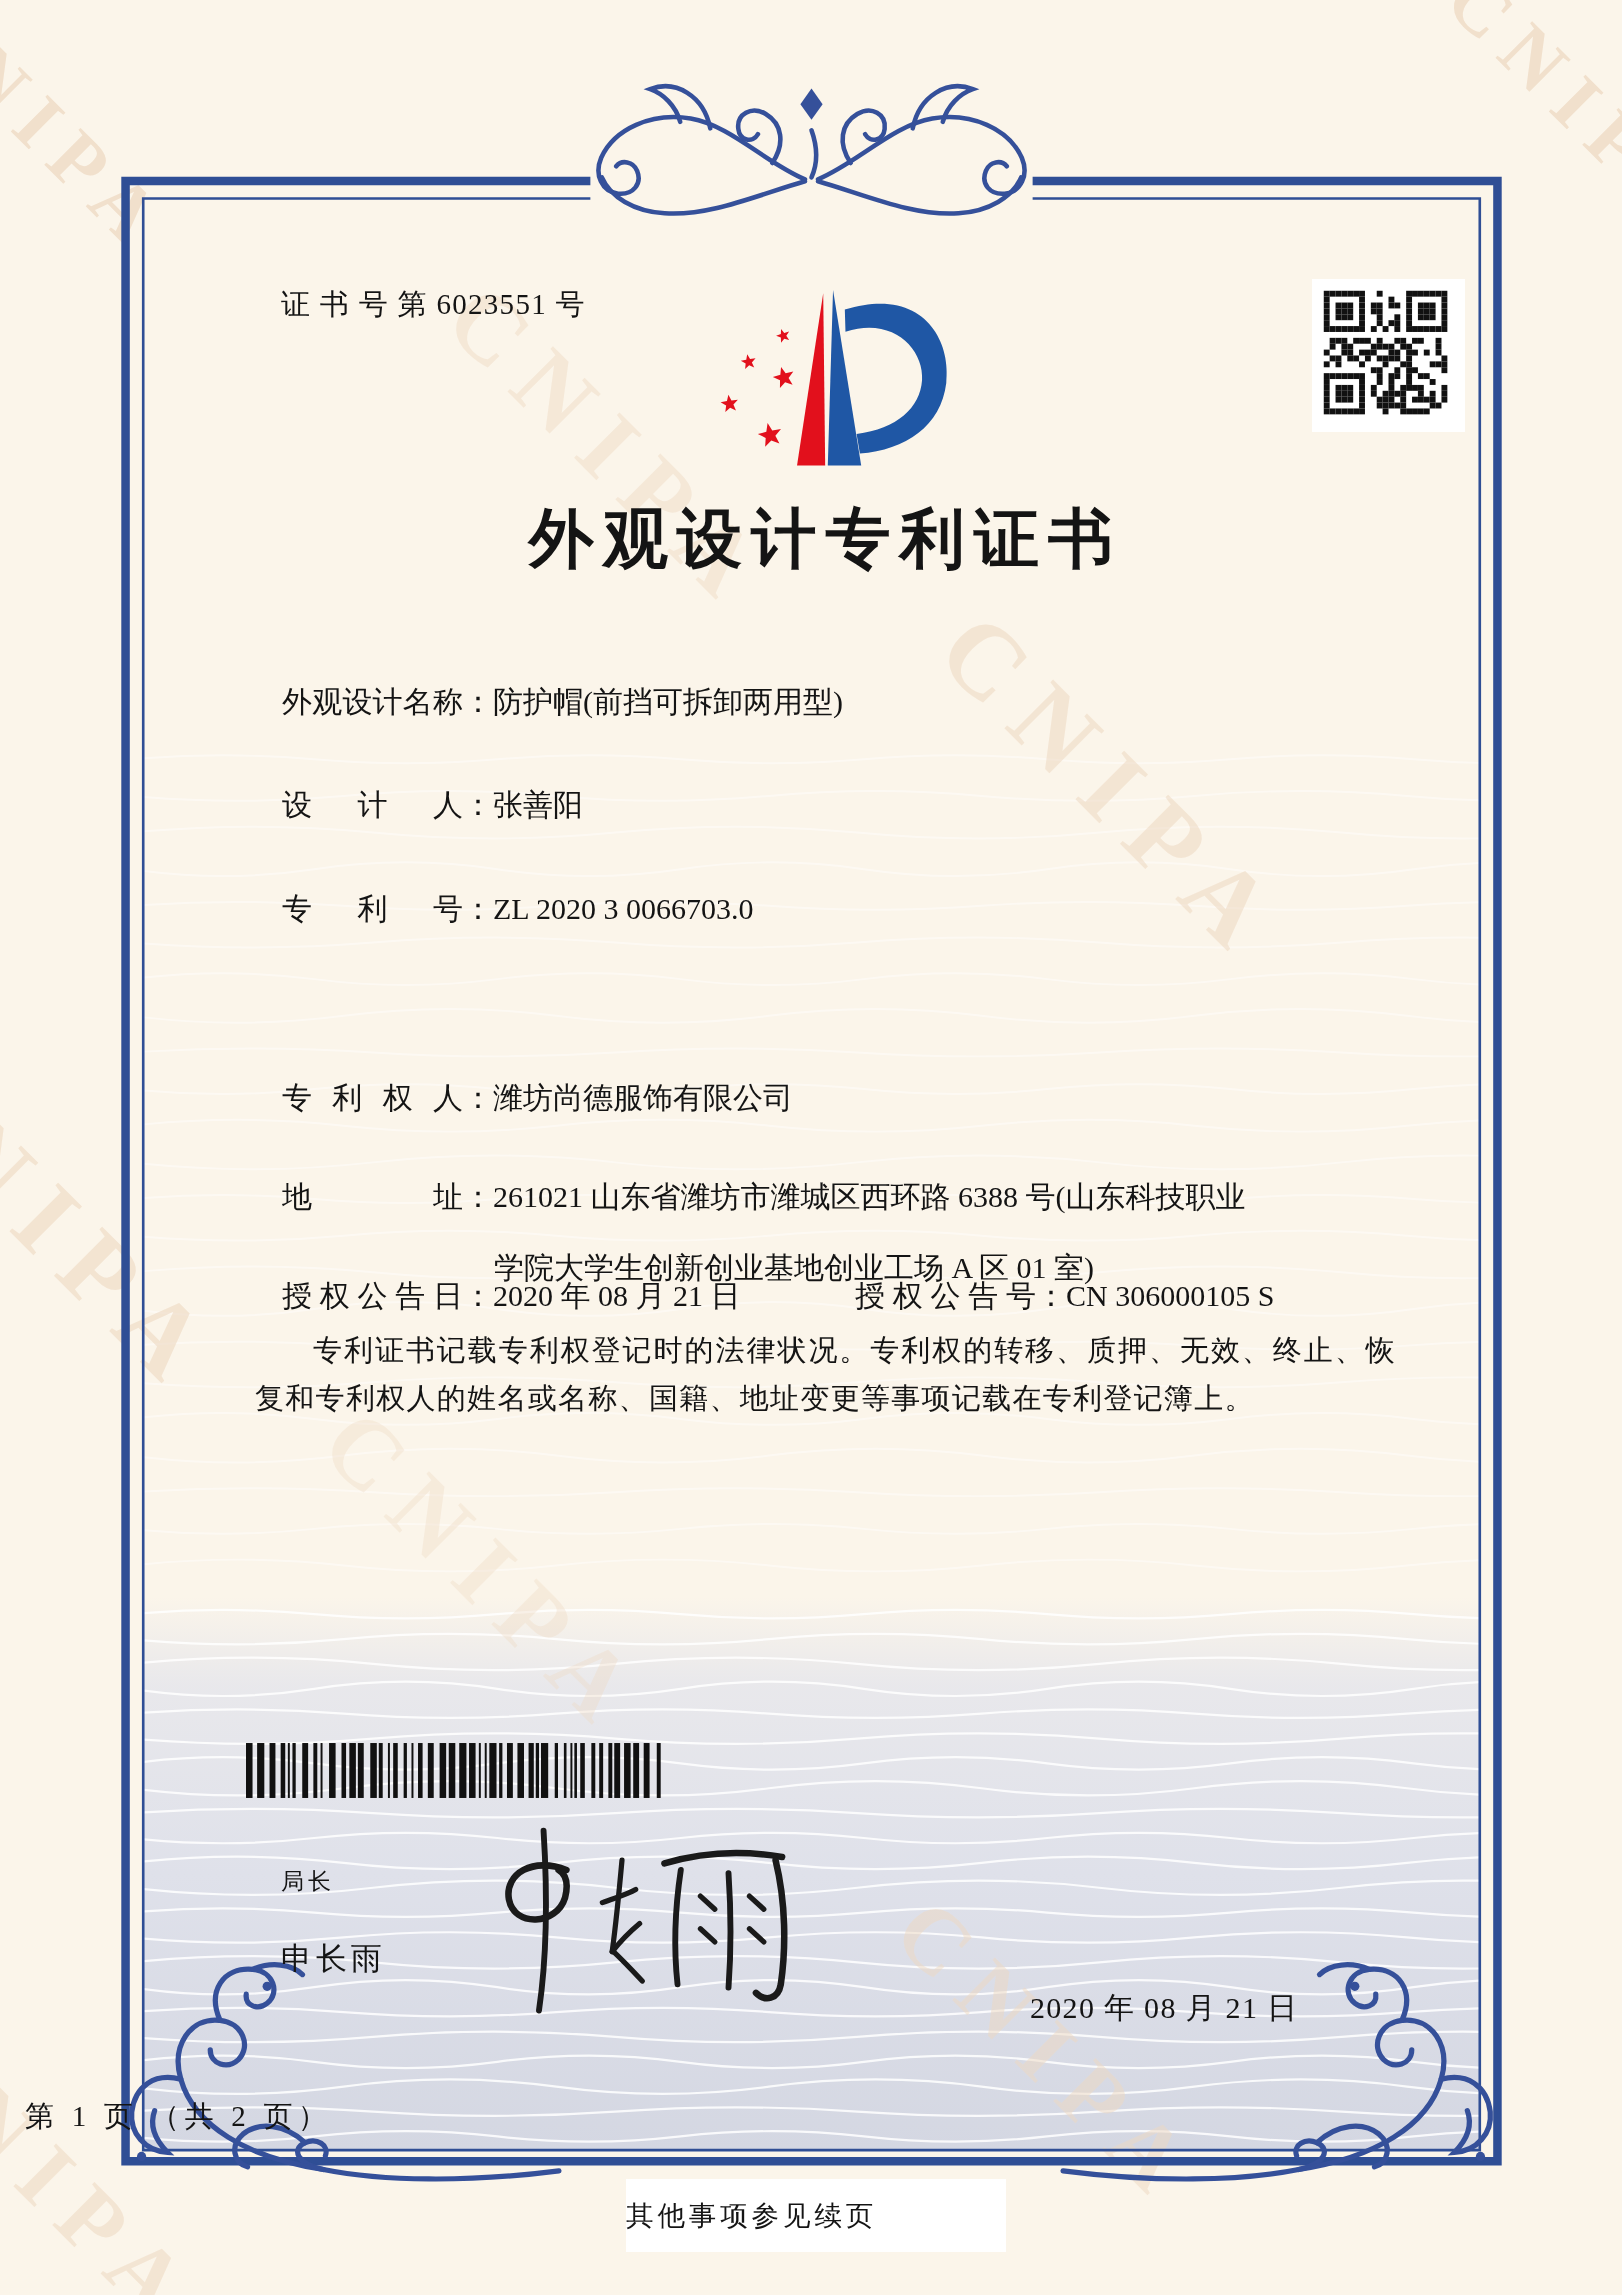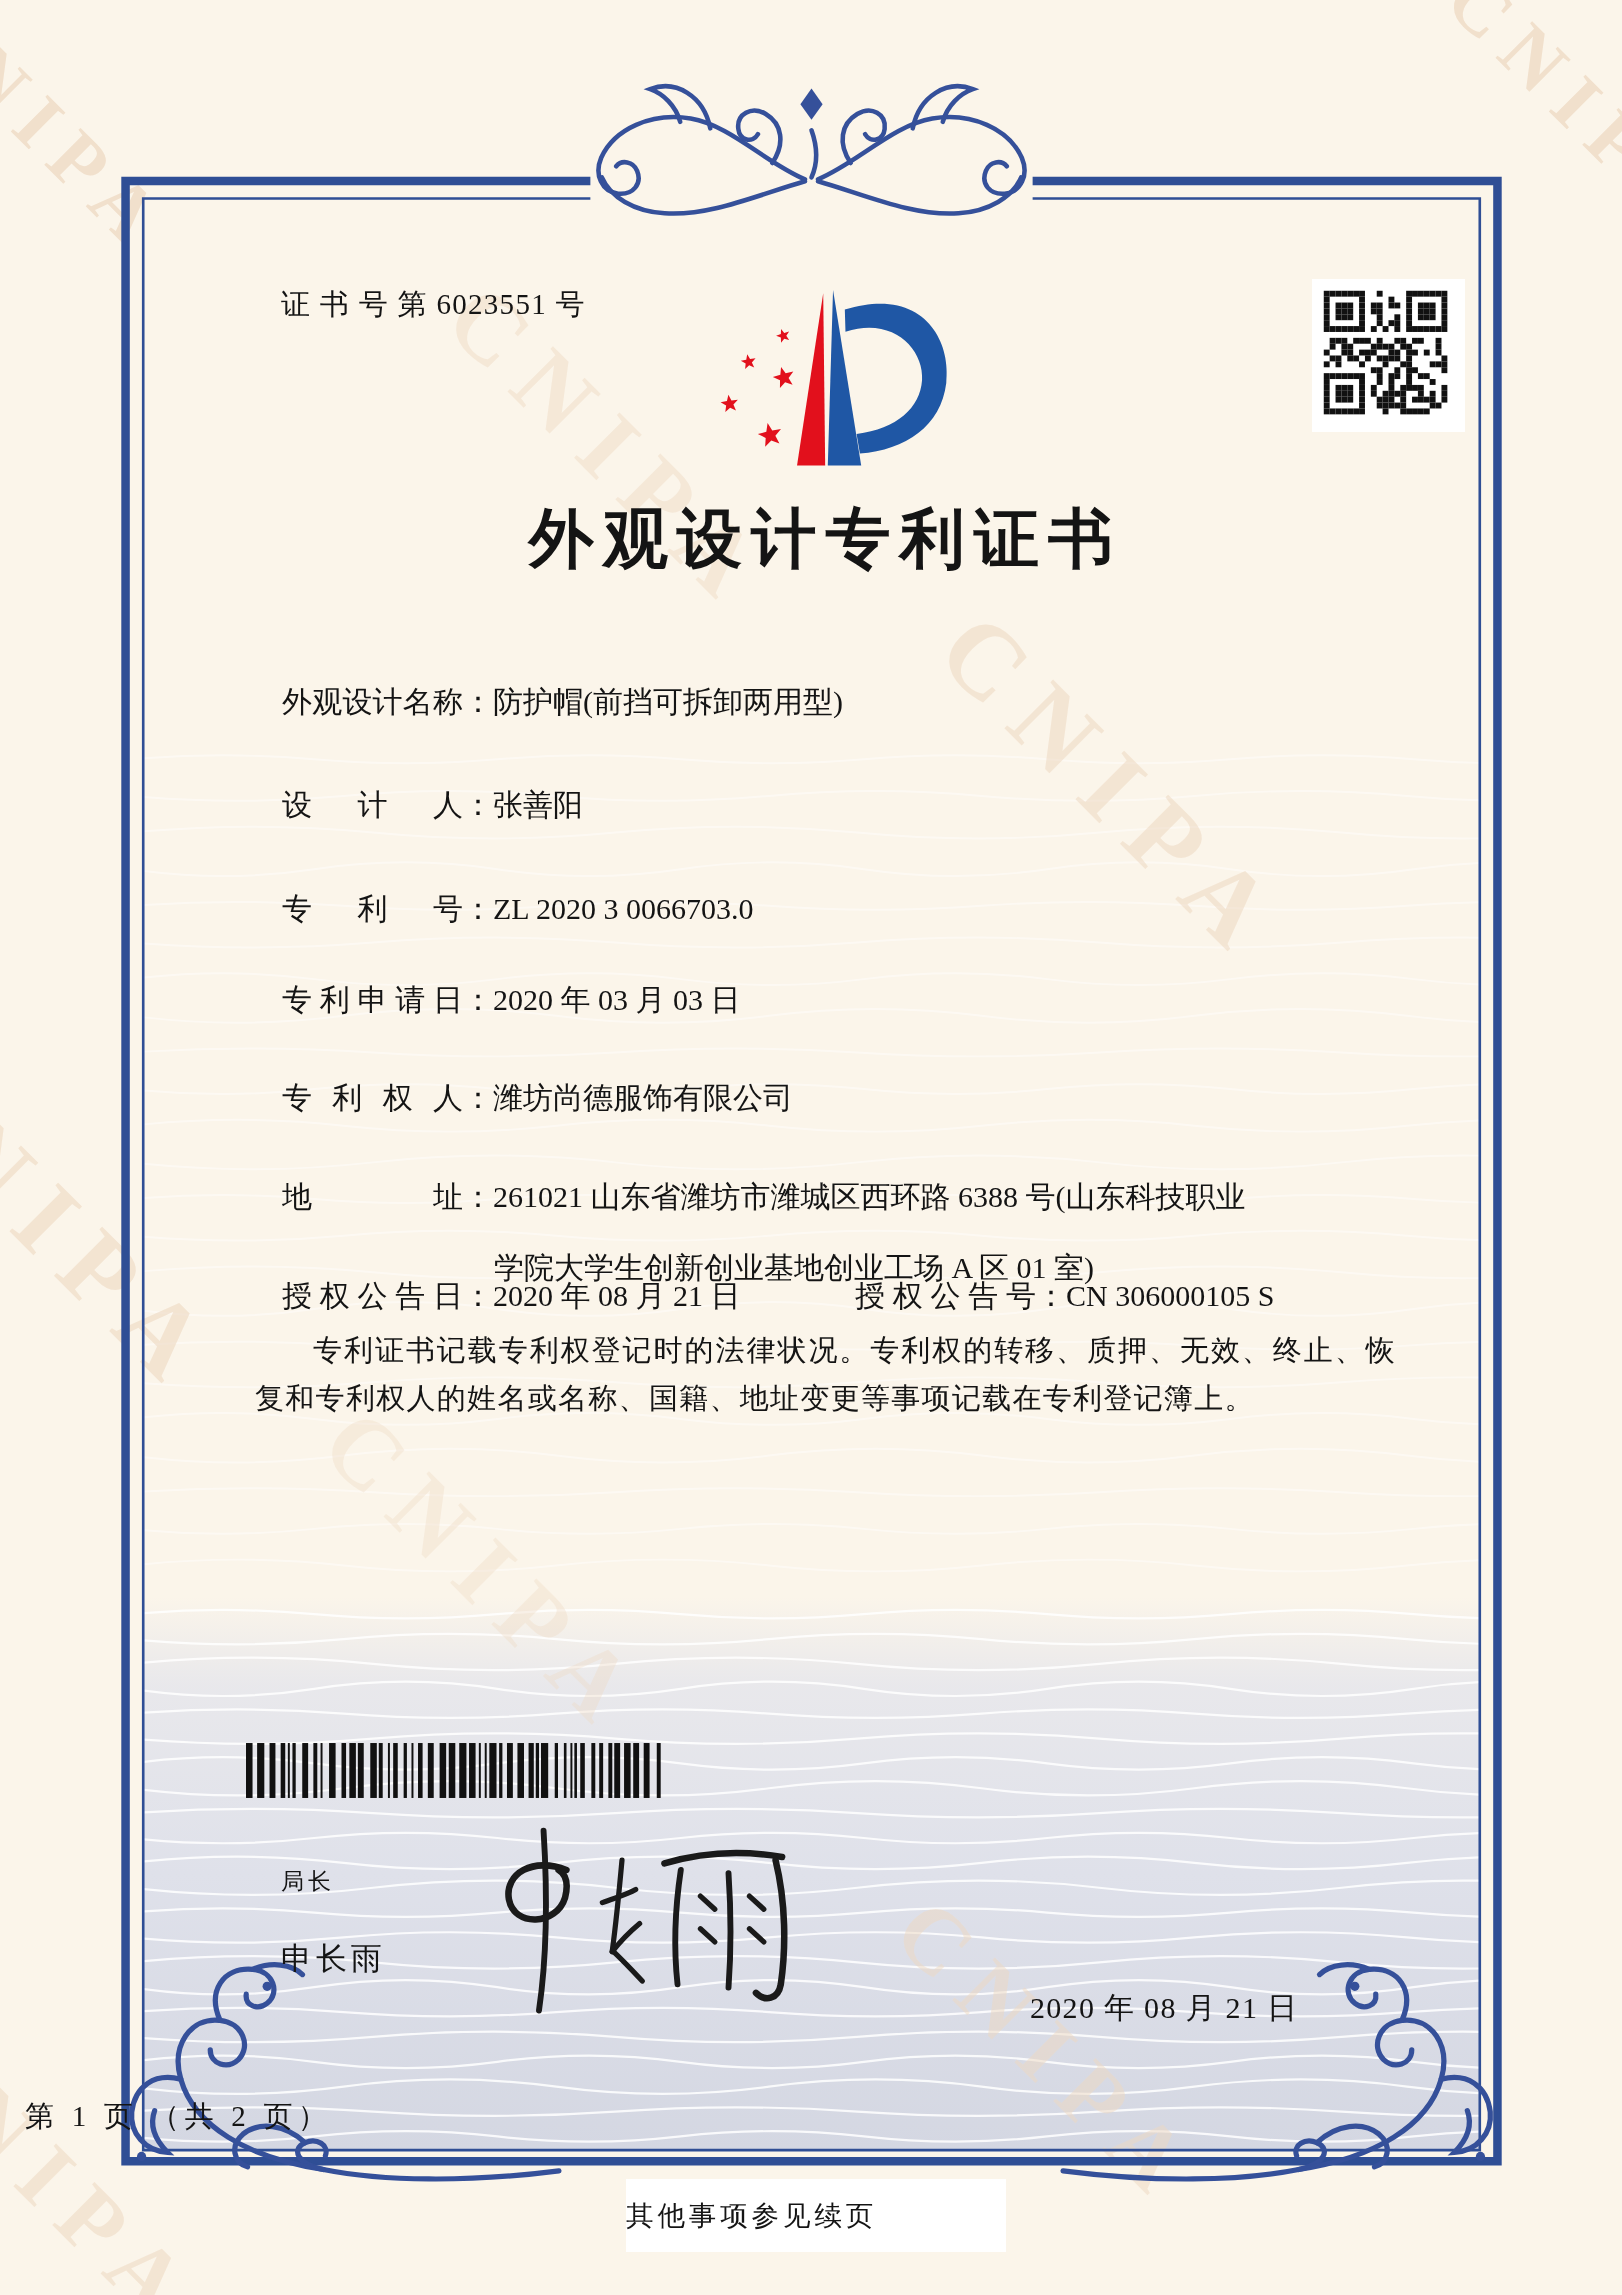--- a/index.html
+++ b/index.html
@@ -438,23 +438,20 @@
 
     <div class="field r1">
       <span class="lab">外观设计名称</span><span class="colon">：</span><span>防护帽(前挡可拆卸两用型)</span>
     </div>
     <div class="field r2">
       <span class="lab">设 计 人</span><span class="colon">：</span><span>张善阳</span>
     </div>
     <div class="field r3">
       <span class="lab">专 利 号</span><span class="colon">：</span><span>ZL 2020 3 0066703.0</span>
     </div>
-    <div class="field r4">
-      <span class="lab">专利申请日</span><span class="colon">：</span><span>2020 年 03 月 03 日</span>
-    </div>
     <div class="field r5">
       <span class="lab">专 利 权 人</span><span class="colon">：</span><span>潍坊尚德服饰有限公司</span>
     </div>
     <div class="field r6">
       <span class="lab">地 址</span><span class="colon">：</span><span>261021 山东省潍坊市潍城区西环路 6388 号(山东科技职业</span>
     </div>
     <div class="r6b">学院大学生创新创业基地创业工场 A 区 01 室)</div>
     <div class="field r7">
       <span><span class="lab">授权公告日</span><span class="colon">：</span><span>2020 年 08 月 21 日</span></span>
       <span class="pair2"><span class="lab">授权公告号</span><span class="colon">：</span><span>CN 306000105 S</span></span>

